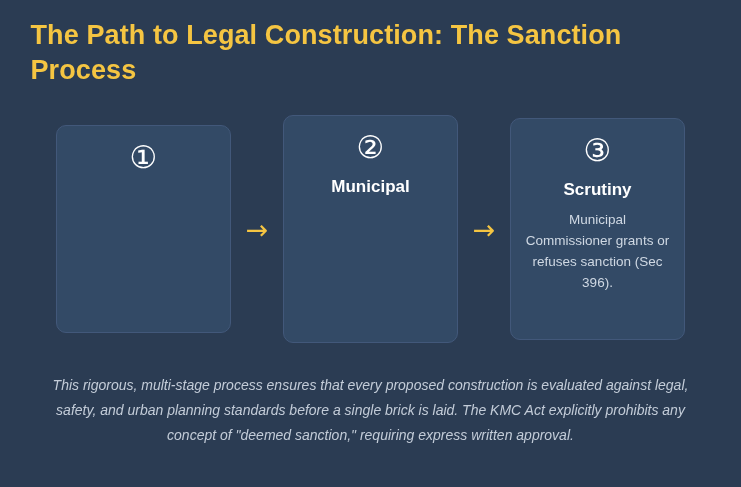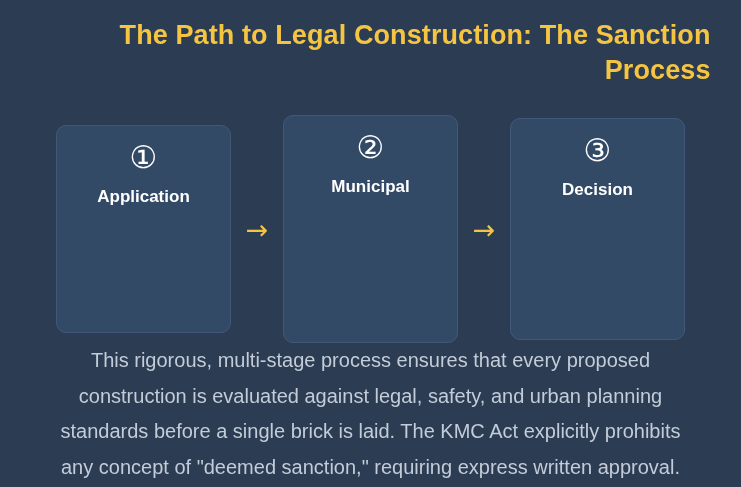--- a/index.html
+++ b/index.html
@@ -20,21 +20,21 @@
     box-sizing: border-box;
     padding: 18px 24px 0 24px;
     display: flex;
     flex-direction: column;
     align-items: center;
   }
   .title {
     color: #f5c542;
     font-size: 27px;
     font-weight: bold;
-    text-align: right;
+    text-align: left;
     line-height: 1.28;
     letter-spacing: 0.1px;
     max-width: 680px;
     margin: 0;
   }
   .steps-row {
     margin-top: 28px;
     display: flex;
     flex-direction: row;
     align-items: center;
@@ -76,52 +76,54 @@
   }
   .arrow {
     color: #f5c542;
     font-size: 27px;
     line-height: 1;
     width: 52px;
     text-align: center;
     font-family: "DejaVu Sans", sans-serif;
   }
   .summary {
+    margin-top: 30px;
     color: #c3ccd8;
-    font-size: 20px;
+    font-size: 14px;
     line-height: 1.78;
     text-align: center;
     max-width: 650px;
+    font-style: italic;
   }
 </style>
 </head>
 <body>
 
 <div class="slide">
 
   <h1 class="title">The Path to Legal Construction: The Sanction Process</h1>
 
   <div class="steps-row">
 
     <div class="card h1">
       <div class="card-num">①</div>
-      <div class="card-title">Application</div>
     </div>
 
     <div class="arrow">→</div>
 
     <div class="card h2">
       <div class="card-num">②</div>
       <div class="card-title">Municipal</div>
     </div>
 
     <div class="arrow">→</div>
 
     <div class="card h3">
       <div class="card-num">③</div>
-      <div class="card-title">Decision</div>
+      <div class="card-title">Scrutiny</div>
+      <div class="card-desc">Municipal Commissioner grants or refuses sanction (Sec 396).</div>
     </div>
 
   </div>
 
   <div class="summary">This rigorous, multi-stage process ensures that every proposed construction is evaluated against legal, safety, and urban planning standards before a single brick is laid. The KMC Act explicitly prohibits any concept of "deemed sanction," requiring express written approval.</div>
 
 </div>
 
 </body></html>

